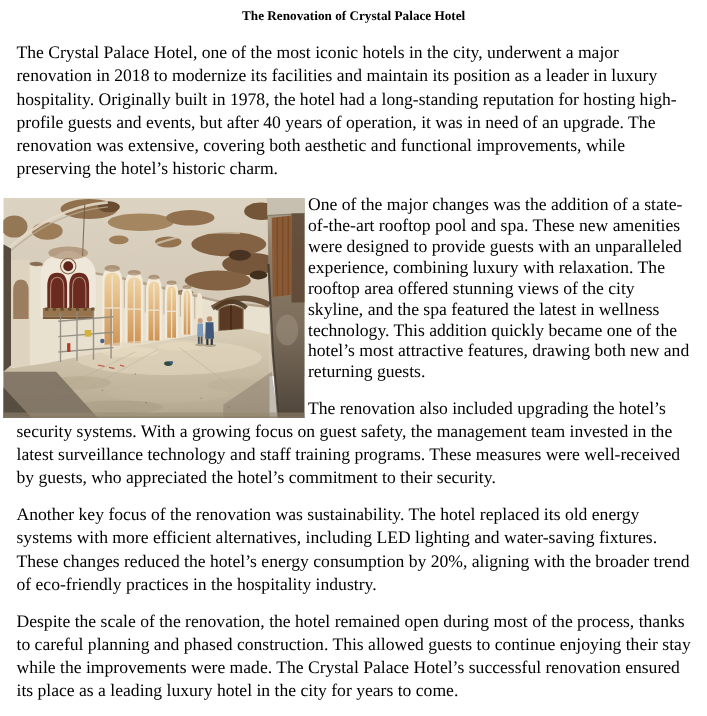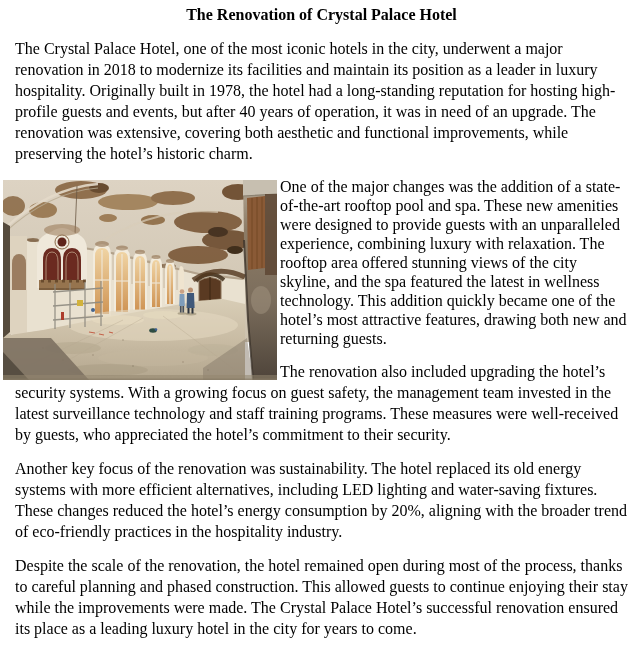--- a/index.html
+++ b/index.html
@@ -4,21 +4,21 @@
 <style>
   html, body { margin: 0; padding: 0; background: #ffffff; }
   body {
     width: 637px; height: 643px;
     padding: 4px 3px;
     overflow: hidden;
     font-family: "Liberation Serif", "DejaVu Serif", serif;
     font-size: 16px; color: #000;
   }
   h1.doc-title {
-    font-size: 16px; line-height: 21px; font-weight: bold;
+    font-size: 12px; line-height: 21px; font-weight: bold;
     text-align: center; margin: 0 0 13px 0;
   }
   p.body-para { margin: 13px 12px; line-height: 21px; text-align: left; }
   p.body-para.tight { line-height: 19px; }
   svg.photo {
     float: left;
     width: 274px; height: 200px;
     margin: 3px 3px 0 0;
     display: block;
   }

